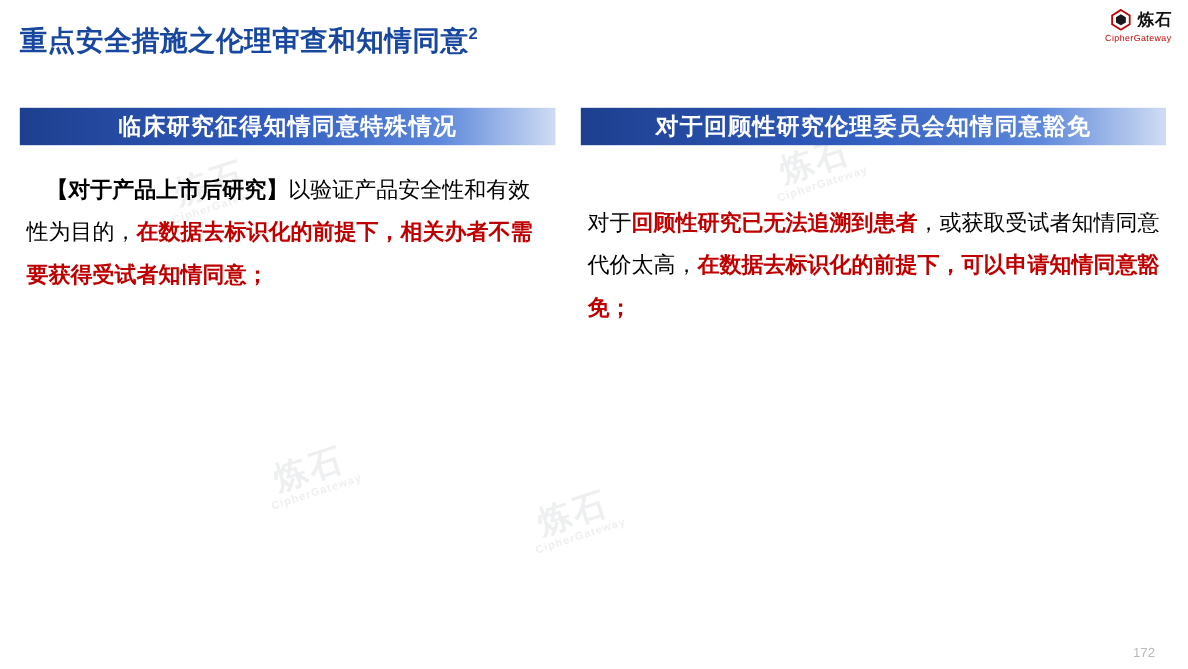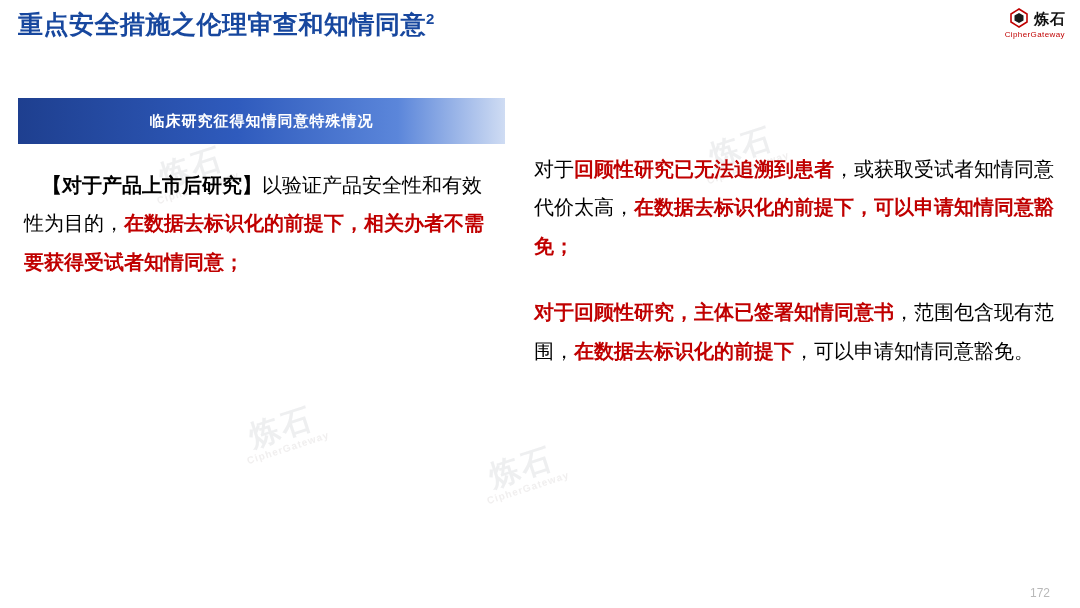--- a/index.html
+++ b/index.html
@@ -15,21 +15,21 @@
     overflow: hidden;
   }
   .slide {
     position: absolute;
     inset: 0;
   }
   
   .slide-title {
     position: absolute;
     left: 18px;
-    top: 8px;
+    top: 20px;
     font-size: 25px;
     font-weight: bold;
     color: #17479e;
     letter-spacing: 0.5px;
     white-space: nowrap;
   }
   .slide-title sup {
     font-size: 15px;
     font-weight: bold;
     vertical-align: super;
@@ -88,26 +88,26 @@
   .wm3 { left: 700px; top: 130px; transform: rotate(-18deg); }
   .wm4 { left: 240px; top: 410px; transform: rotate(-18deg); }
   
   .col {
     position: absolute;
     top: 98px;
   }
   .col-left  { left: 18px;  width: 487px; }
   .col-right { left: 528px; width: 532px; }
   .col-header {
-    height: 46px;
+    height: 34px;
     display: flex;
     align-items: center;
     justify-content: center;
     color: #ffffff;
-    font-size: 15px;
+    font-size: 21px;
     font-weight: bold;
     letter-spacing: 1px;
     background: linear-gradient(to right, #1e3f8f 0%, #2f5bbd 45%, #5b86da 78%, #cfdcf3 100%);
   }
   .col-body {
     padding: 22px 6px 0 6px;
     font-size: 20px;
     line-height: 1.92;
     color: #000000;
     position: relative;
@@ -175,25 +175,23 @@
   <div class="col col-left">
     <div class="col-header">临床研究征得知情同意特殊情况</div>
     <div class="col-body">
       <p class="para">
         <span class="pad"></span><span class="bk">【对于产品上市后研究】</span><span>以验证产品安全性和有效性为目的，</span><span class="hl">在数据去标识化的前提下，相关办者不需要获得受试者知情同意；</span>
       </p>
     </div>
   </div>
 
   <div class="col col-right">
+    <div class="col-header">对于回顾性研究伦理委员会知情同意豁免</div>
     <div class="col-body">
       <p class="para">
         <span>对于</span><span class="hl">回顾性研究已无法追溯到患者</span><span>，或获取受试者知情同意代价太高，</span><span class="hl">在数据去标识化的前提下，可以申请知情同意豁免；</span>
-      </p>
-      <p class="para">
-        <span class="hl">对于回顾性研究，主体已签署知情同意书</span><span>，范围包含现有范围，</span><span class="hl">在数据去标识化的前提下</span><span>，可以申请知情同意豁免。</span>
       </p>
     </div>
   </div>
 
   <div class="page-num">172</div>
 
 </div>
 
 </body></html>

